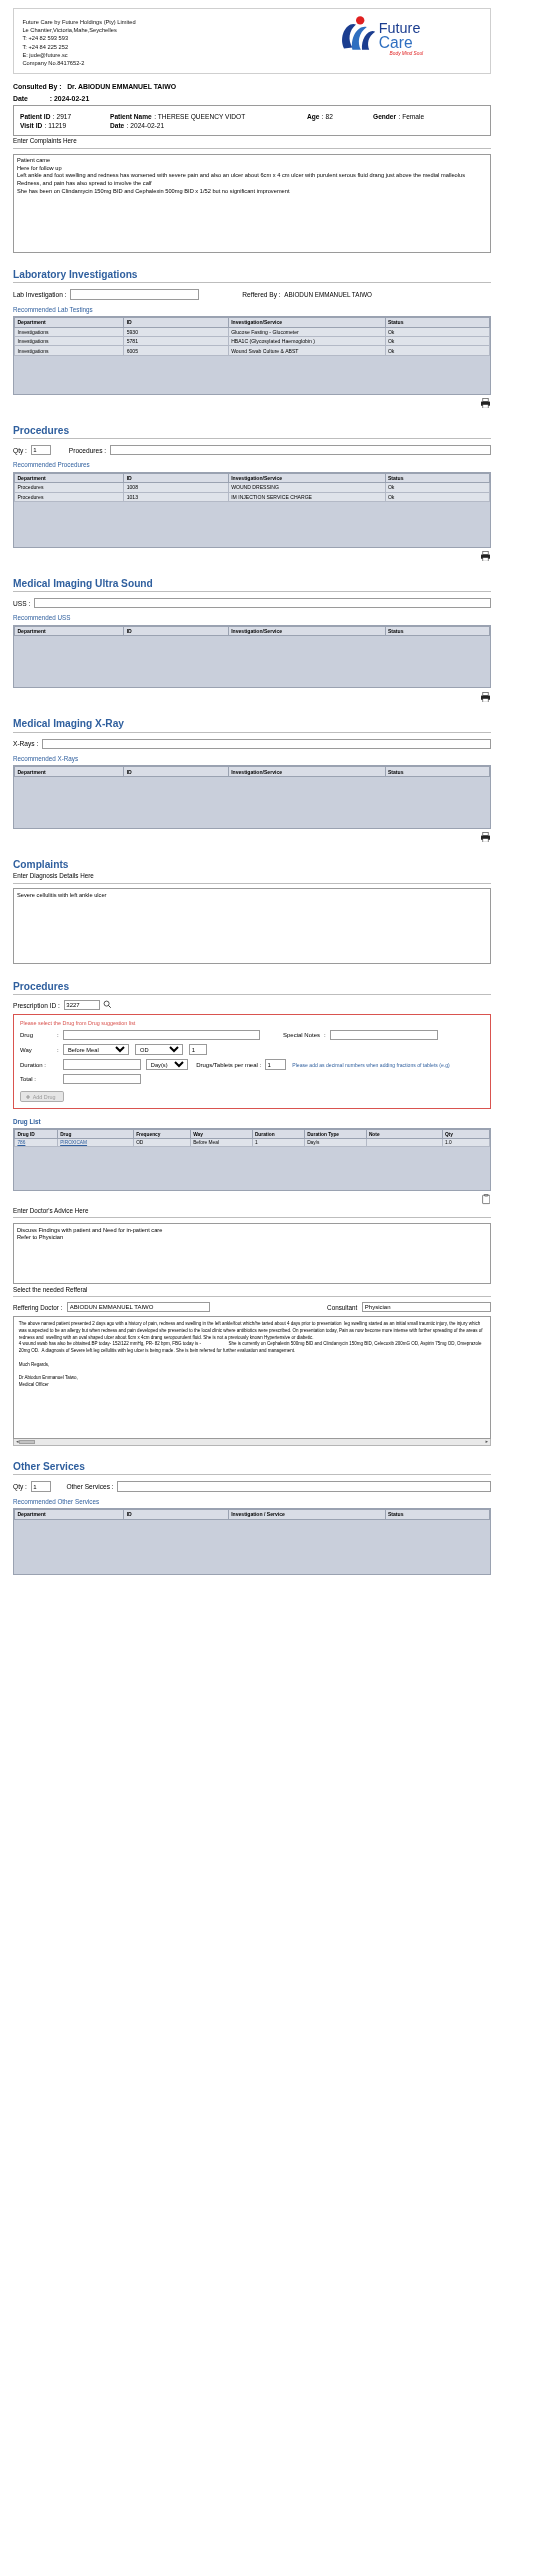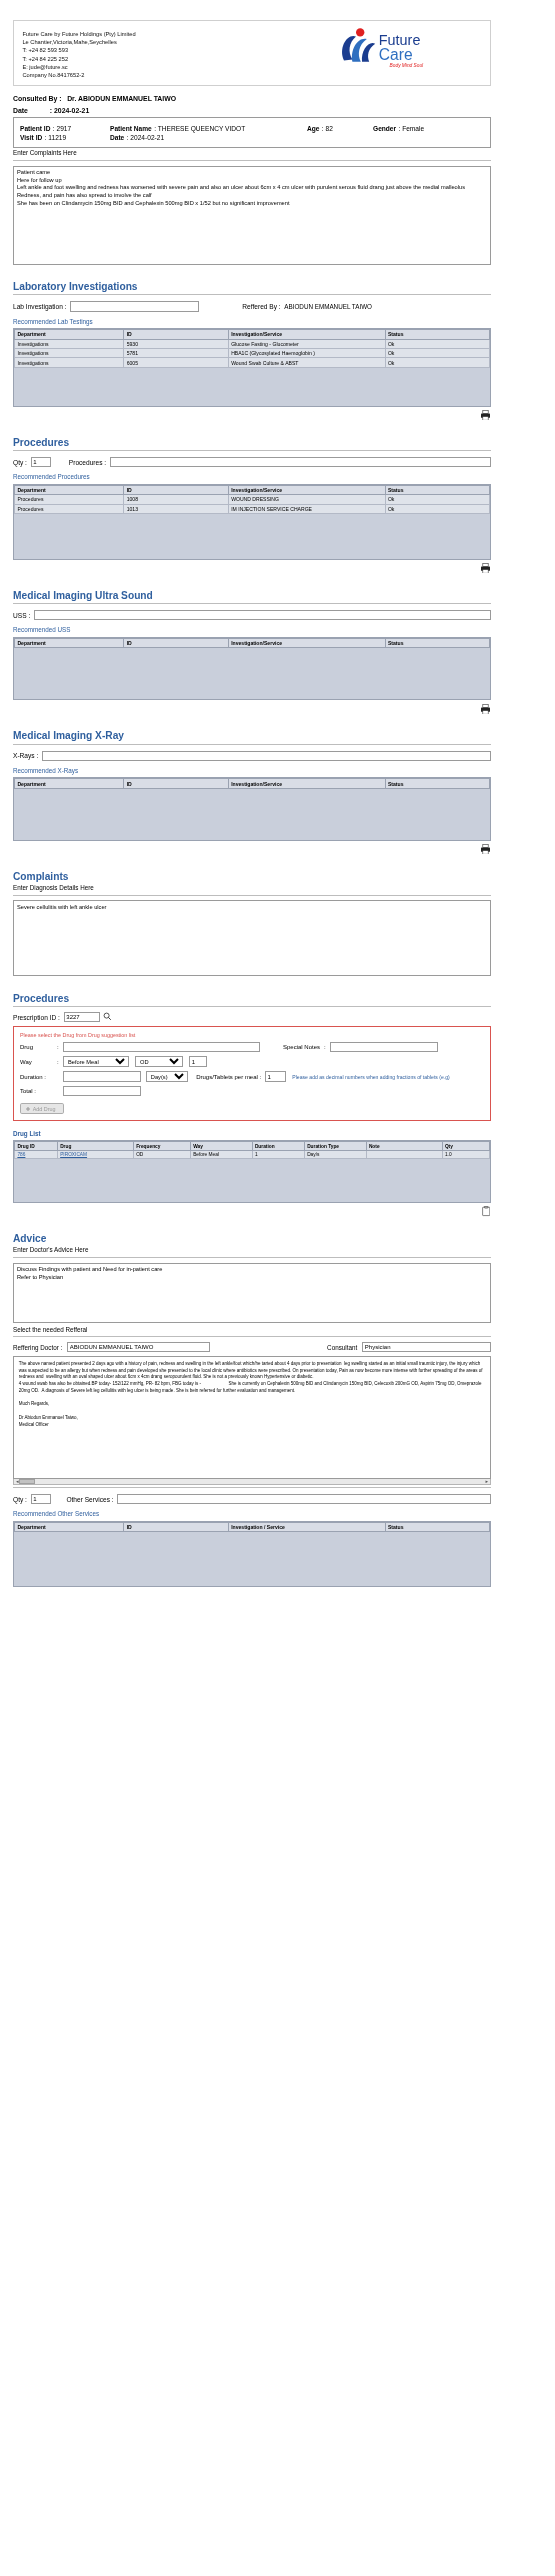--- a/index.html
+++ b/index.html
@@ -4,21 +4,21 @@
 <style>
   * { box-sizing: border-box; }
   html, body { margin:0; padding:0; }
   body {
     width:556px;
     background:#ffffff;
     font-family:"Liberation Sans", sans-serif;
     font-size:6.6px;
     color:#000;
   }
-  .page { width:504px; padding:12px 13px 18px 13px; }
+  .page { width:504px; padding:0 13px 18px 13px; }
 
   
   .clinic-header {
     border:0.6px solid #cfcfcf;
     margin-top:8.4px;
     padding:6px 8.4px;
     display:flex;
     align-items:flex-start;
     justify-content:space-between;
     min-height:51px;
@@ -518,21 +518,20 @@
   <div class="print-row">
     <div class="print-btn">
       <svg width="8.4" height="10.2" viewBox="0 0 14 17">
           <rect x="1" y="2" width="12" height="14" rx="1" fill="#fff" stroke="#333"></rect>
           <rect x="4" y="0.5" width="6" height="3" rx="1" fill="#bbb" stroke="#333"></rect>
         </svg>
     </div>
   </div>
 
   
-  <h2 class="sec">Advice</h2>
   <div class="sec-sub">Enter Doctor's Advice Here</div>
   <hr class="rule">
   <textarea class="plain" rows="7" style="">Discuss Findings with patient and Need for in-patient care
 Refer to Physician</textarea>
 
   
   <div class="sec-sub">Select the needed Refferal</div>
   <hr class="rule">
   <div class="ref-row">
     <span>Reffering Doctor :</span>
@@ -549,20 +548,21 @@
 Dr Abiodun Emmanuel Taiwo,
 Medical Officer</div>
   <div class="ref-scroll">
     <span>◄</span>
     <span class="thumb"></span>
     <span style="flex:1"></span>
     <span>►</span>
   </div>
 
   
+  <h2 class="sec">Other Services</h2>
   <hr class="rule">
   <div class="qty-row" style="margin:6px 0 2.4px 0;">
     <span>Qty :</span>
     <input class="txt qty" value="1" style="">
     <span style="width:8.4px"></span>
     <span>Other Services :</span>
     <input class="txt" style="flex: 1 1 0%;" value="">
   </div>
   <div class="sec-sub blue" style="margin-top:6px">Recommended Other Services</div>
   <div class="grid-wrap">

